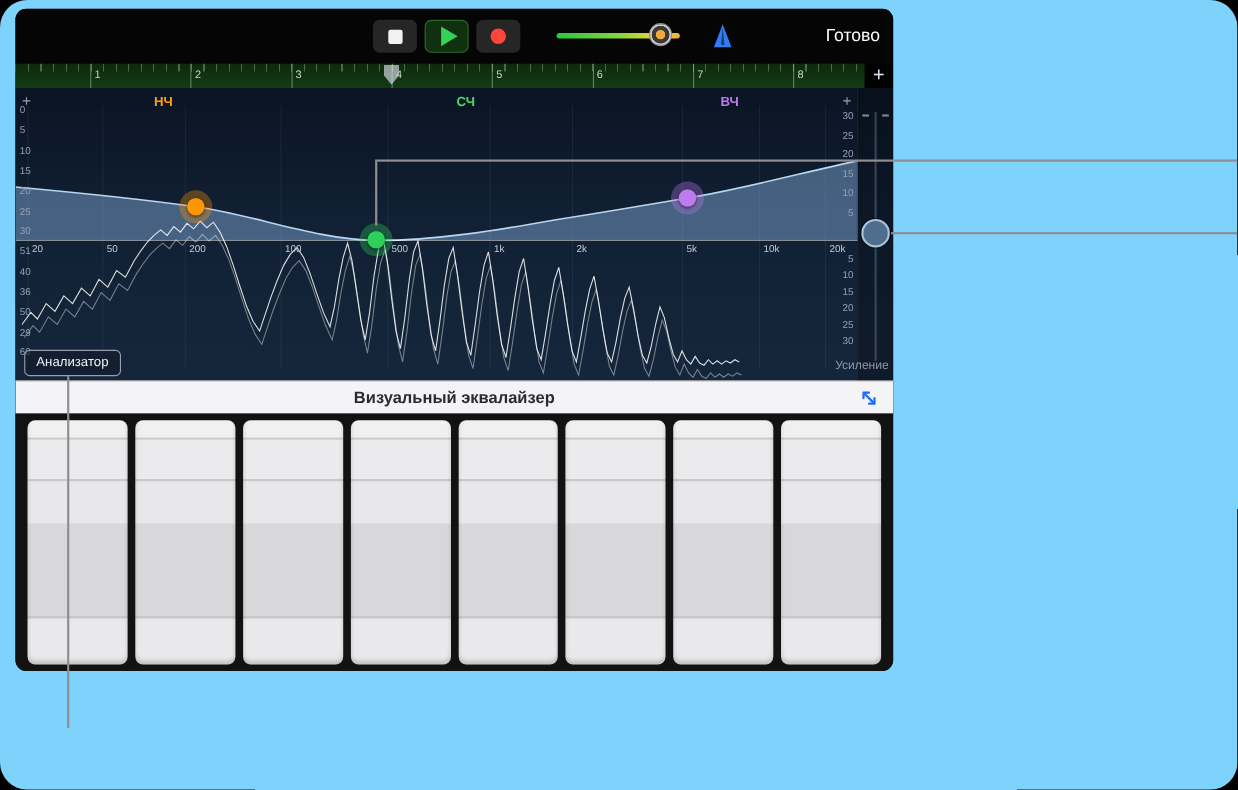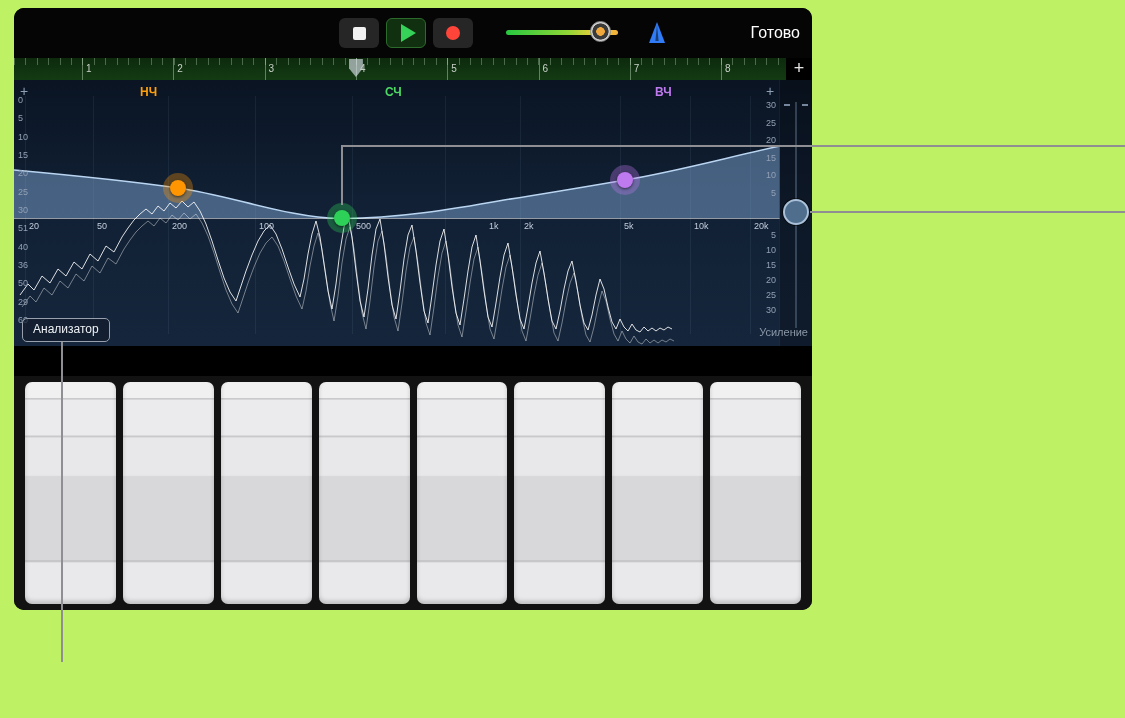--- a/index.html
+++ b/index.html
@@ -1,16 +1,16 @@
 <!DOCTYPE html>
 <html><head>
 <meta charset="utf-8">
 <style>
   html,body{margin:0;padding:0;background:#000;font-family:"Liberation Sans",sans-serif;}
-  .stage{position:relative;width:1125px;height:718px;background:#bef264;overflow:hidden;}
+  .stage{position:relative;width:1125px;height:718px;background:#7dd3fc;overflow:hidden;border-radius:25px;}
 
   
   .frame{position:absolute;left:14px;top:8px;width:798px;height:602px;background:#000;border-radius:10px;overflow:hidden;}
 
   
   .toolbar{position:absolute;left:0;top:0;width:100%;height:50px;background:#050505;}
   .transport{position:absolute;left:325px;top:10px;display:flex;gap:7px;}
   .tbtn{width:40px;height:30px;border-radius:6px;background:#262626;display:flex;align-items:center;justify-content:center;box-sizing:border-box;}
   .tbtn.play{background:#10300f;border:1px solid #2d6b2d;}
   .icon-stop{width:13px;height:13px;background:#f2f2f2;border-radius:2px;}
@@ -144,21 +144,21 @@
         <polyline id="spec2" fill="none" stroke="rgba(255,255,255,0.42)" stroke-width="1" transform="translate(2,12)" points="6,215 14,204 20,210 28,196 36,203 44,189 52,196 60,182 68,189 76,174 84,181 92,166 100,172 108,157 114,148 120,140 126,134 132,129 138,134 144,126 150,131 156,123 162,128 168,121 174,127 180,122 186,131 192,144 198,161 204,180 210,198 216,212 222,221 226,209 232,191 238,175 244,161 250,151 256,145 262,154 268,169 274,187 280,204 286,217 290,199 294,174 298,154 302,141 306,157 310,184 314,211 318,229 322,204 326,171 330,147 334,135 338,157 342,191 346,221 350,237 354,209 358,175 362,149 366,139 370,164 374,197 378,225 382,239 386,211 390,179 394,155 398,145 402,171 406,203 410,231 414,243 418,215 422,185 426,161 430,149 434,175 438,207 442,233 446,245 450,219 454,191 458,167 462,155 466,181 470,211 474,237 478,247 482,223 486,197 490,175 494,163 498,187 502,215 506,239 510,249 514,227 518,203 522,183 526,171 530,193 534,219 538,241 542,249 546,231 550,209 554,191 558,181 562,201 566,225 570,243 574,250 578,235 582,215 586,199 590,209 594,227 598,242 602,249 606,239 610,247 614,251 618,244 622,250 626,252 630,247 634,251 638,248 642,251 646,248 650,250 654,247 658,249"></polyline>
         <polyline id="spec1" fill="none" stroke="rgba(255,255,255,0.85)" stroke-width="1" points="6,215 14,204 20,210 28,196 36,203 44,189 52,196 60,182 68,189 76,174 84,181 92,166 100,172 108,157 114,148 120,140 126,134 132,129 138,134 144,126 150,131 156,123 162,128 168,121 174,127 180,122 186,131 192,144 198,161 204,180 210,198 216,212 222,221 226,209 232,191 238,175 244,161 250,151 256,145 262,154 268,169 274,187 280,204 286,217 290,199 294,174 298,154 302,141 306,157 310,184 314,211 318,229 322,204 326,171 330,147 334,135 338,157 342,191 346,221 350,237 354,209 358,175 362,149 366,139 370,164 374,197 378,225 382,239 386,211 390,179 394,155 398,145 402,171 406,203 410,231 414,243 418,215 422,185 426,161 430,149 434,175 438,207 442,233 446,245 450,219 454,191 458,167 462,155 466,181 470,211 474,237 478,247 482,223 486,197 490,175 494,163 498,187 502,215 506,239 510,249 514,227 518,203 522,183 526,171 530,193 534,219 538,241 542,249 546,231 550,209 554,191 558,181 562,201 566,225 570,243 574,250 578,235 582,215 586,199 590,209 594,227 598,242 602,249 606,239 610,247 614,251 618,244 622,250 626,252 630,247 634,251 638,248 642,251 646,248 650,250 654,247 658,249"></polyline>
       </svg>
 
       <div class="centerline"></div>
 
       <div class="eq-plus" style="left:6px">+</div>
       <div class="eq-plus" style="left:752px">+</div>
       <div id="band-labels">
           <div class="band-label" style="left: 126px; color: rgb(255, 159, 10);">НЧ</div>
-          <div class="band-label" style="left: 371px; color: rgb(76, 217, 100);">СЧ</div>
+          <div class="band-label" style="left: 401px; color: rgb(76, 217, 100);">СЧ</div>
           <div class="band-label" style="left: 641px; color: rgb(191, 122, 240);">ВЧ</div>
         </div>
       <div id="axis-left">
           <div class="axis-label" style="left: 4px; top: 15px;">0</div>
           <div class="axis-label" style="left: 4px; top: 33px;">5</div>
           <div class="axis-label" style="left: 4px; top: 52px;">10</div>
           <div class="axis-label" style="left: 4px; top: 70px;">15</div>
           <div class="axis-label" style="left: 4px; top: 88px;">20</div>
           <div class="axis-label" style="left: 4px; top: 107px;">25</div>
           <div class="axis-label" style="left: 4px; top: 125px;">30</div>
@@ -182,21 +182,21 @@
           <div class="axis-label" style="left: 744px; width: 18px; text-align: right; top: 195px;">20</div>
           <div class="axis-label" style="left: 744px; width: 18px; text-align: right; top: 210px;">25</div>
           <div class="axis-label" style="left: 744px; width: 18px; text-align: right; top: 225px;">30</div>
         </div>
       <div id="freq-labels">
           <div class="freq-label" style="left: 15px;">20</div>
           <div class="freq-label" style="left: 83px;">50</div>
           <div class="freq-label" style="left: 158px;">200</div>
           <div class="freq-label" style="left: 245px;">100</div>
           <div class="freq-label" style="left: 342px;">500</div>
-          <div class="freq-label" style="left: 435px; margin-left: 40px;">1k</div>
+          <div class="freq-label" style="left: 435px;">1k</div>
           <div class="freq-label" style="left: 510px;">2k</div>
           <div class="freq-label" style="left: 610px;">5k</div>
           <div class="freq-label" style="left: 680px;">10k</div>
           <div class="freq-label" style="left: 740px;">20k</div>
         </div>
       <div id="eq-dots">
           <div class="eq-dot" style="left: 149px; top: 93px; background: rgba(255, 149, 0, 0.33);">
             <div class="eq-dot-inner" style="background: rgb(255, 149, 0);"></div>
           </div>
           <div class="eq-dot" style="left: 313px; top: 123px; background: rgba(46, 209, 88, 0.33);">
@@ -211,20 +211,30 @@
       <div class="gain-label">Усиление</div>
 
       <div class="slider-strip">
         <div class="gain-dash" style="left:4px"></div>
         <div class="gain-dash" style="right:4px"></div>
         <div class="gain-track"></div>
         <div class="gain-handle"></div>
       </div>
     </div>
 
+    <div class="plugin-bar">
+      <div class="plugin-title">Визуальный эквалайзер</div>
+      <div class="expand-btn">
+        <svg width="20" height="20" viewBox="0 0 20 20">
+          <path d="M5 10 L5 5 L10 5" fill="none" stroke="#1f6bff" stroke-width="2" stroke-linecap="round" stroke-linejoin="round"></path>
+          <path d="M15 10 L15 15 L10 15" fill="none" stroke="#1f6bff" stroke-width="2" stroke-linecap="round" stroke-linejoin="round"></path>
+          <path d="M5.5 5.5 L14.5 14.5" stroke="#1f6bff" stroke-width="2" stroke-linecap="round"></path>
+        </svg>
+      </div>
+    </div>
 
     <div class="keyboard" id="keyboard">
         <div class="key"></div>
         <div class="key"></div>
         <div class="key"></div>
         <div class="key"></div>
         <div class="key"></div>
         <div class="key"></div>
         <div class="key"></div>
         <div class="key"></div>

